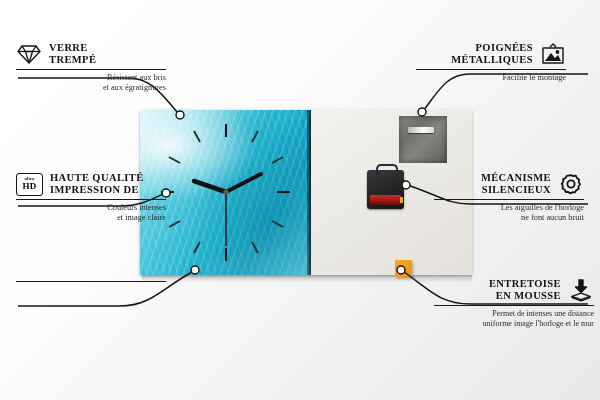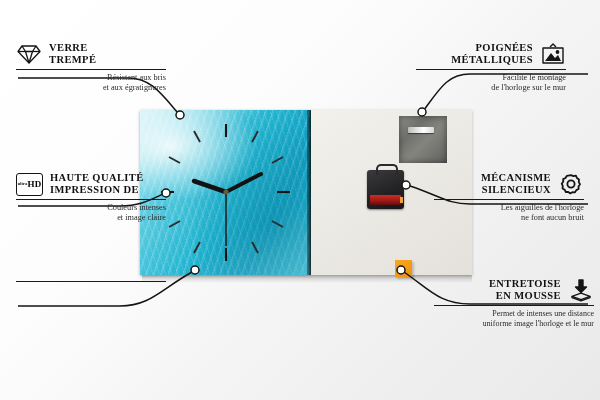--- a/index.html
+++ b/index.html
@@ -67,21 +67,21 @@
   .ic{flex:0 0 auto;width:26px;height:24px;display:block;}
   
   #feat-verre{left:16px;top:42px;}
   #feat-impression{left:16px;top:172px;}
   #feat-bords{left:16px;top:278px;}
   #feat-poignees{left:416px;top:42px;}
   #feat-mecanisme{left:434px;top:172px;}
   #feat-entretoise{left:434px;top:278px;width:160px;}
   #feat-entretoise .f-sub{font-size:8px;}
   .hdbadge{width:25px;height:21px;border:1.6px solid #141414;border-radius:3px;
-    display:flex;flex-direction:row;align-items:center;justify-content:center;line-height:1;}
+    display:flex;flex-direction:column;align-items:center;justify-content:center;line-height:1;}
   .hdbadge .u{font-size:4.2px;font-weight:bold;letter-spacing:.2px;}
   .hdbadge .h{font-size:9px;font-weight:bold;letter-spacing:.2px;}
 </style>
 </head>
 <body>
 
 <div id="stage">
 
   <div class="panel-shadow"></div>
 
@@ -201,21 +201,20 @@
           <path d="M10,5 L13,2 L16,5"></path>
           <rect x="3" y="6" width="20" height="15"></rect>
           <path d="M5,19 L11,11 L15,16 L18,13 L21,19 Z" fill="#141414" stroke="none"></path>
           <circle cx="17.5" cy="10" r="1.9" fill="#141414" stroke="none"></circle>
         </g>
       </svg>
     </div>
     <div class="f-rule"></div>
     <div class="f-sub">
       <div>Facilite le montage</div>
-      <div>de l'horloge sur le mur</div>
     </div>
   </div>
 
   <div class="feature f-right" id="feat-mecanisme">
     <div class="f-head">
       <div class="f-title">
         <div>MÉCANISME</div>
         <div>SILENCIEUX</div>
       </div>
       <svg class="ic" viewBox="0 0 26 24">

